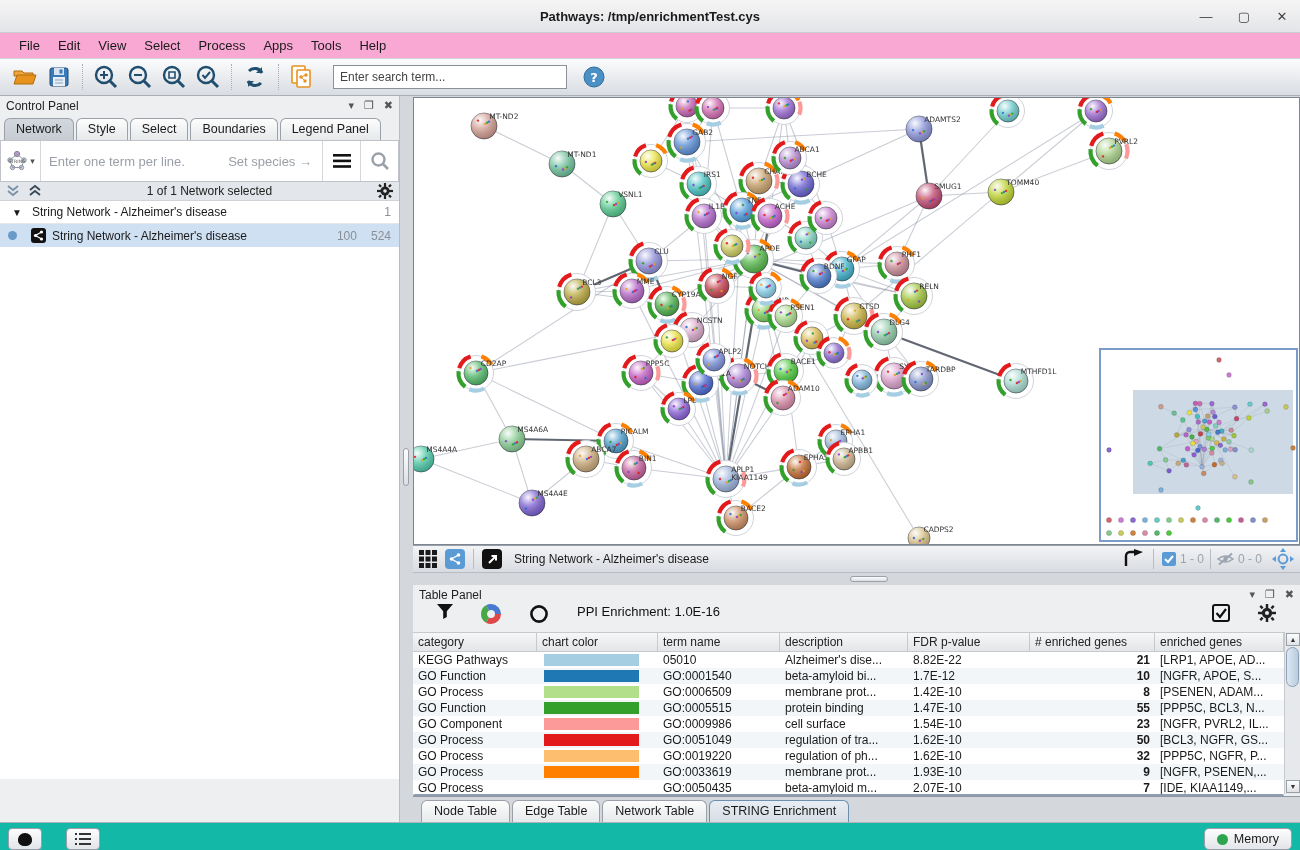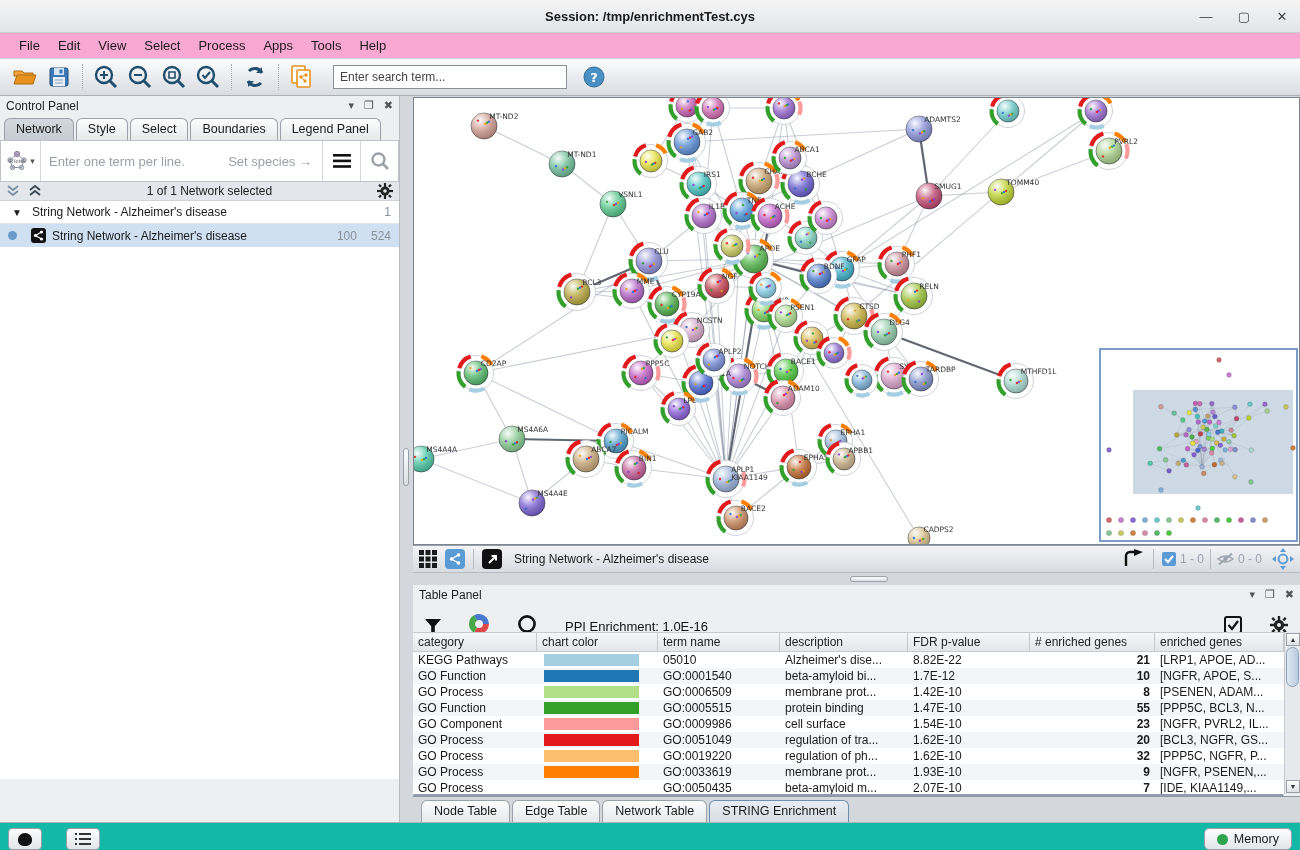--- a/index.html
+++ b/index.html
@@ -65,21 +65,21 @@
     display:flex; align-items:center; padding:0 6px; }
   .nettoolbar .ttl { font-size:12px; margin-left:12px; flex:1; }
   .ntsep { width:1px; height:20px; border-left:1px solid #b8bcc2; margin:0 8px; }
   .counter { display:flex; align-items:center; gap:4px; color:#9aa4b0; font-size:12px; }
   .sqbtn { width:20px; height:20px; border-radius:4px; display:flex; align-items:center; justify-content:center; }
   .sqbtn.blue { background:#5b9bd5; }
   .sqbtn.black { background:#111; }
 
   
   .tpanel { position:absolute; left:413px; top:585px; width:887px; height:237px; background:#edeff1; }
-  .tptoolbar { height:30px; display:flex; align-items:flex-end; padding:0 12px; gap:28px; }
+  .tptoolbar { height:30px; display:flex; align-items:flex-start; padding:0 24px; gap:28px; }
   .tptoolbar .ppi { font-size:13px; color:#111; }
   .tptoolbar .sp { flex:1; }
   .tgrid { position:absolute; left:0; top:47px; width:871px; }
   .thead { display:grid; grid-template-columns:124px 121px 122px 128px 122px 125px 1fr; height:20px;
     background:linear-gradient(#f6f7f8,#e3e5e8); border-top:1px solid #c6cacd; border-bottom:1px solid #c6cacd; }
   .thead div { border-right:1px solid #c6cacd; padding:2px 5px; font-size:12px; color:#222; overflow:hidden; white-space:nowrap; }
   .tbody { height:142px; overflow:hidden; background:#fff; }
   .trow { display:grid; grid-template-columns:124px 121px 122px 128px 122px 125px 1fr; height:16px; }
   .trow:nth-child(even) { background:#f3f6f9; }
   .trow div { padding:1px 5px; font-size:12px; overflow:hidden; white-space:nowrap; }
@@ -97,21 +97,21 @@
   .statusbar { position:absolute; left:0; top:822px; width:1300px; height:28px; background:#14b8a6; border-top:1px solid #b0b4ba; display:flex; align-items:flex-end; padding:0 8px; }
   .stbtn { width:34px; height:22px; border:1px solid #9aa0a8; border-radius:4px; background:linear-gradient(#fdfdfd,#e2e5e9); display:flex; align-items:center; justify-content:center; margin-right:24px; }
   .membtn { margin-left:auto; height:22px; border:1px solid #9aa0a8; border-radius:5px; background:linear-gradient(#fdfdfd,#e2e5e9); display:flex; align-items:center; gap:6px; padding:0 12px; font-size:12.5px; }
   .gdot { width:11px; height:11px; border-radius:50%; background:#2da44e; }
   svg text { font-family:"DejaVu Sans","Liberation Sans",sans-serif; }
 </style>
 </head>
 <body>
 
 <div class="titlebar">
-  <div class="title">Session: /tmp/enrichmentTest.cys</div>
+  <div class="title">Pathways: /tmp/enrichmentTest.cys</div>
   <div class="winbtns">
     <div class="winbtn">—</div>
     <div class="winbtn">▢</div>
     <div class="winbtn">✕</div>
   </div>
 </div>
 
 <div class="menubar" id="menubar">
     <span>File</span>
     <span>Edit</span>
@@ -1720,21 +1720,21 @@
           <div>[NGFR, PVRL2, IL...</div>
         </div>
         <div class="trow">
           <div>GO Process</div>
           <div>
             <div class="swatch" style="background: rgb(227, 26, 28);"></div>
           </div>
           <div>GO:0051049</div>
           <div>regulation of tra...</div>
           <div>1.62E-10</div>
-          <div class="cnum">20</div>
+          <div class="cnum">50</div>
           <div>[BCL3, NGFR, GS...</div>
         </div>
         <div class="trow">
           <div>GO Process</div>
           <div>
             <div class="swatch" style="background: rgb(253, 191, 111);"></div>
           </div>
           <div>GO:0019220</div>
           <div>regulation of ph...</div>
           <div>1.62E-10</div>

